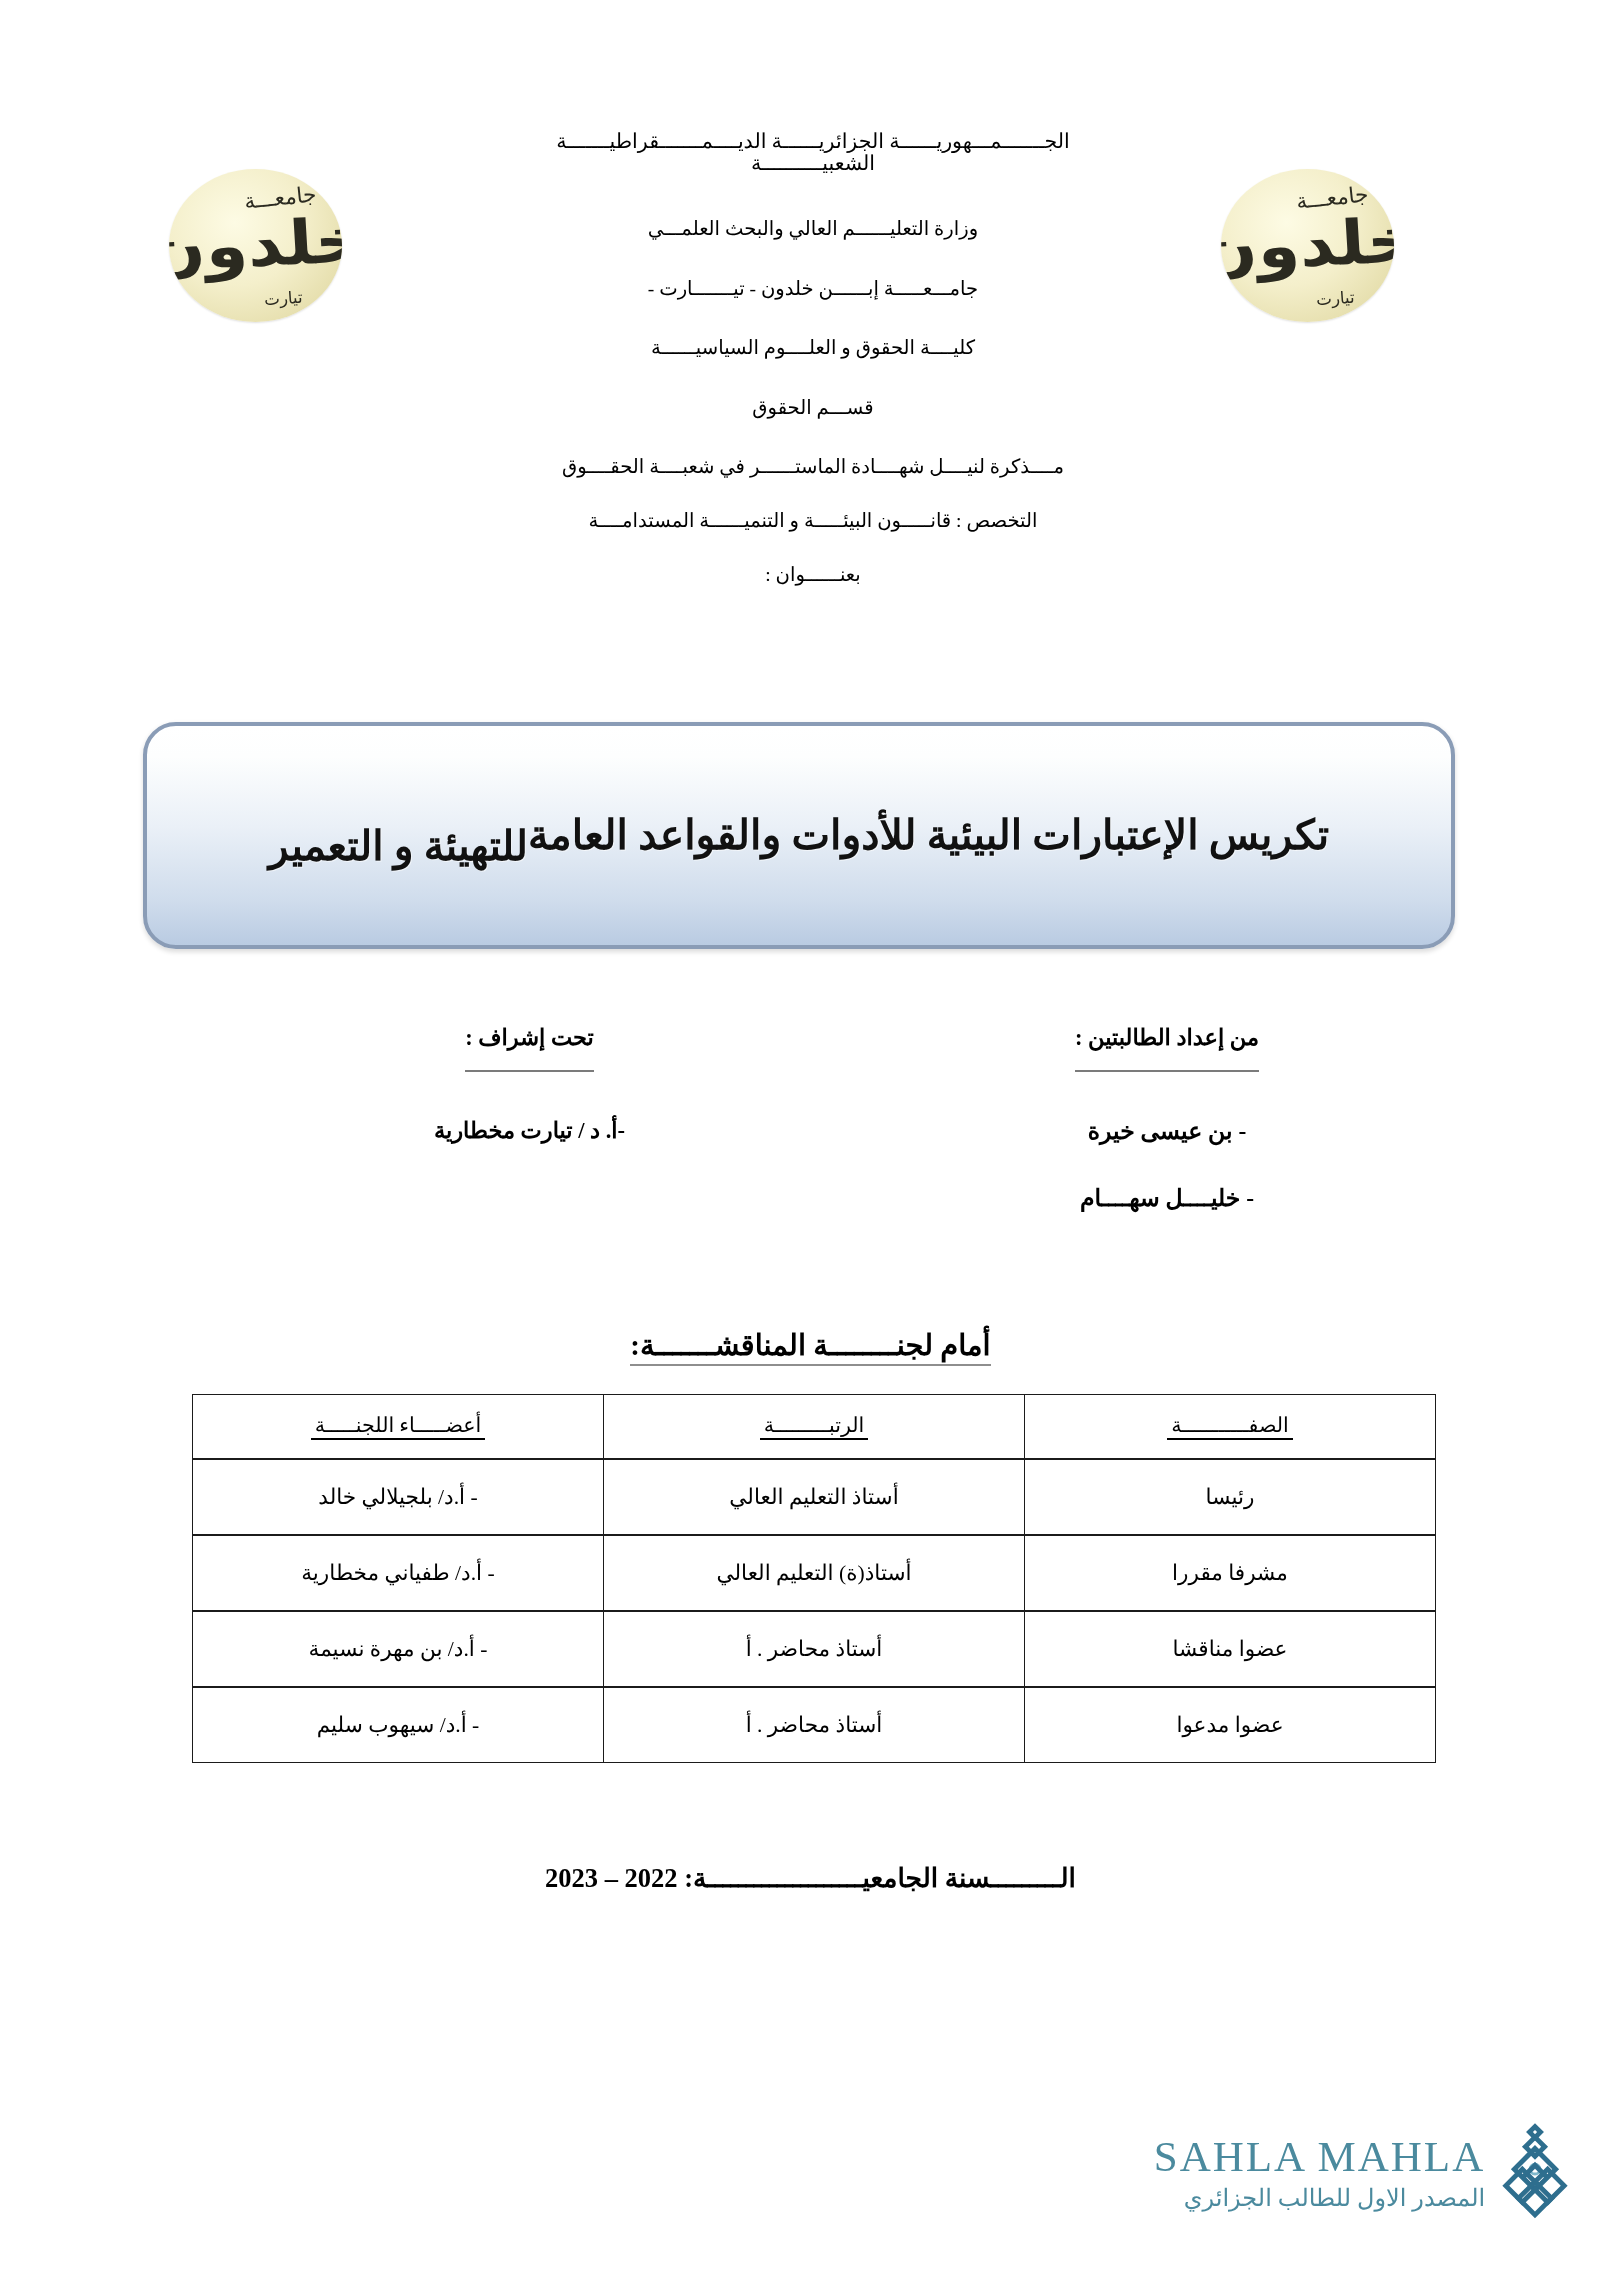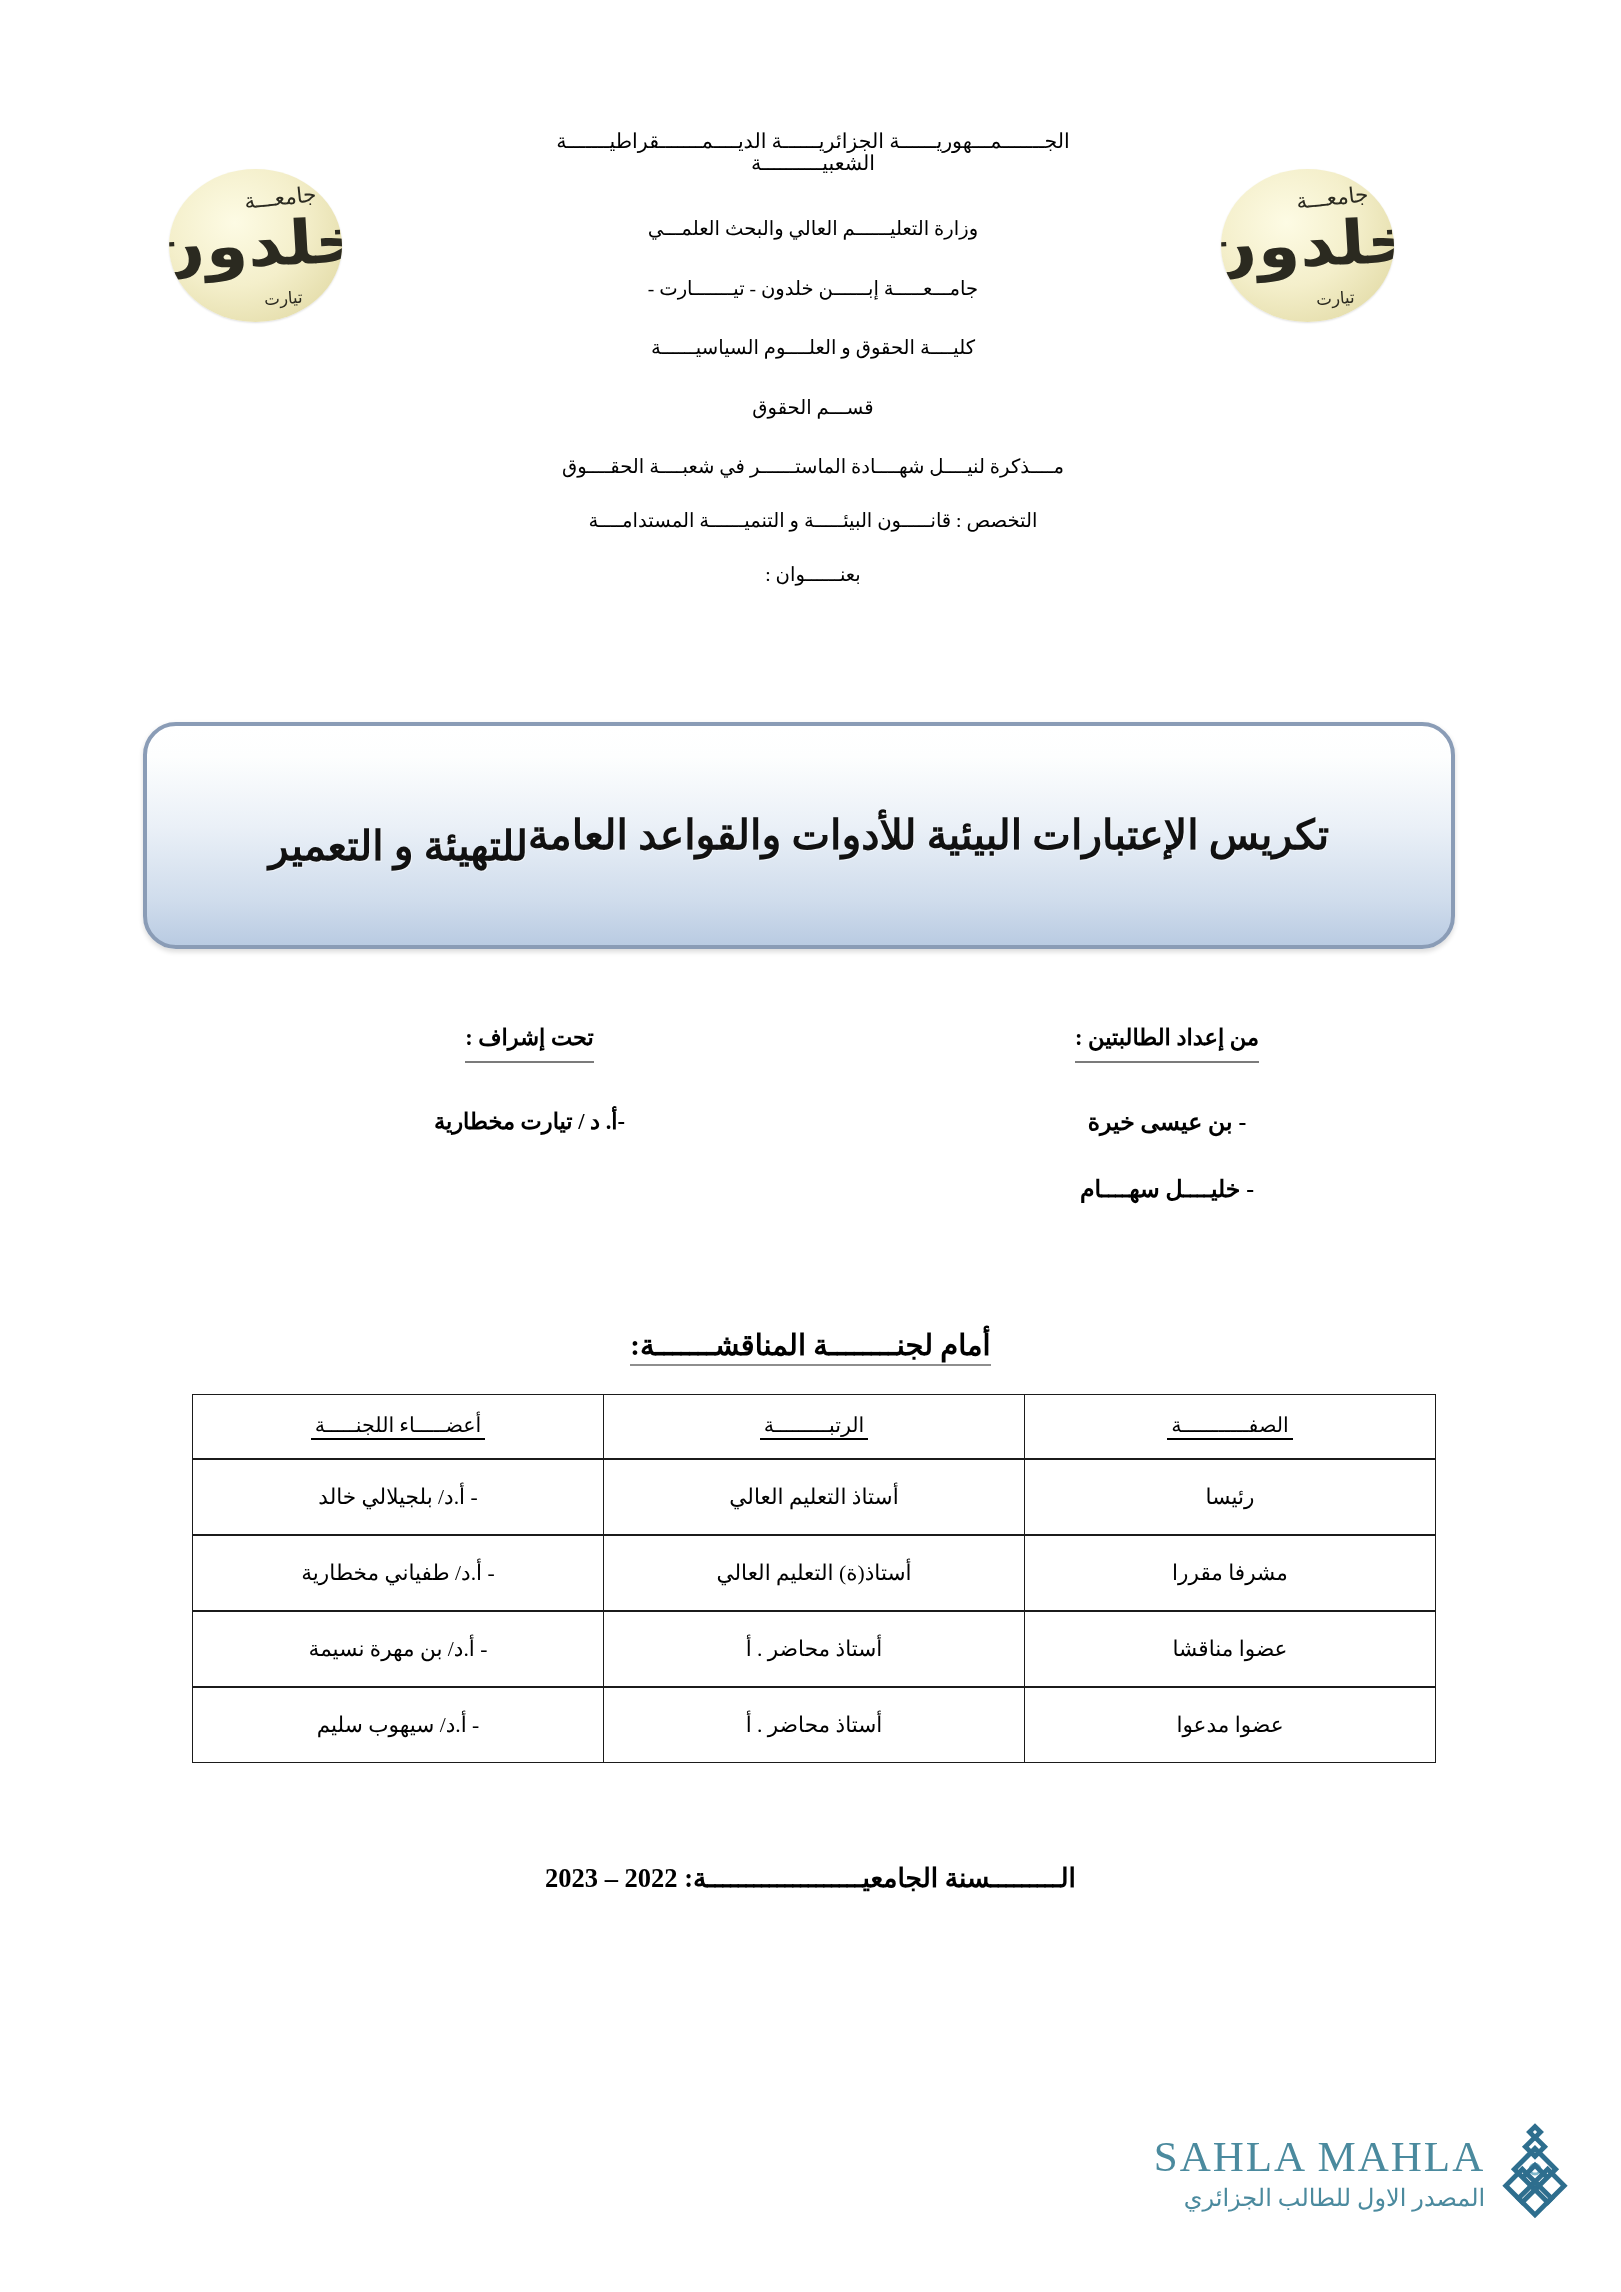--- a/index.html
+++ b/index.html
@@ -139,21 +139,21 @@
     left: 98px;
     top: 0;
     width: 549px;
     text-align: center;
   }
   .people-head {
     font-size: 22.5px;
     font-weight: 700;
     display: inline-block;
     border-bottom: 2px solid #7b7b7b;
-    padding-bottom: 10px;
+    padding-bottom: 19px;
     white-space: nowrap;
   }
   .people-item {
     font-size: 23.5px;
     font-weight: 700;
     margin-top: 45px;
     white-space: nowrap;
   }
   .people-item.sup { font-size: 22.5px; }
   .people-item.second { margin-top: 39px; }

